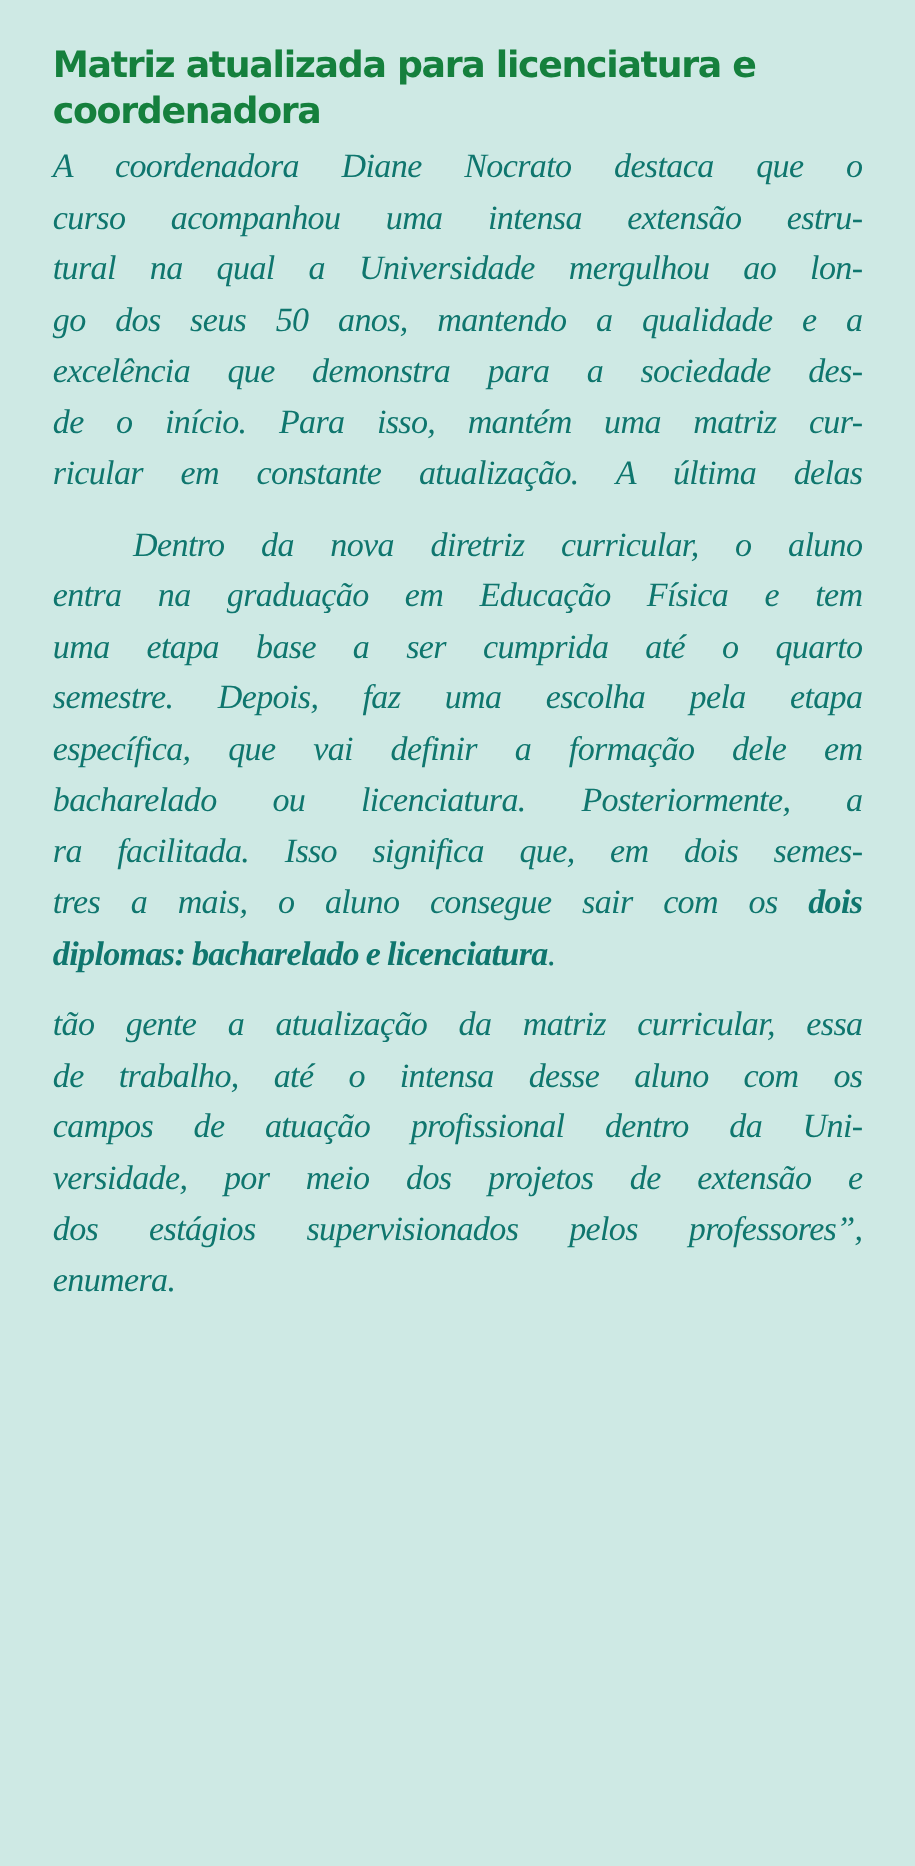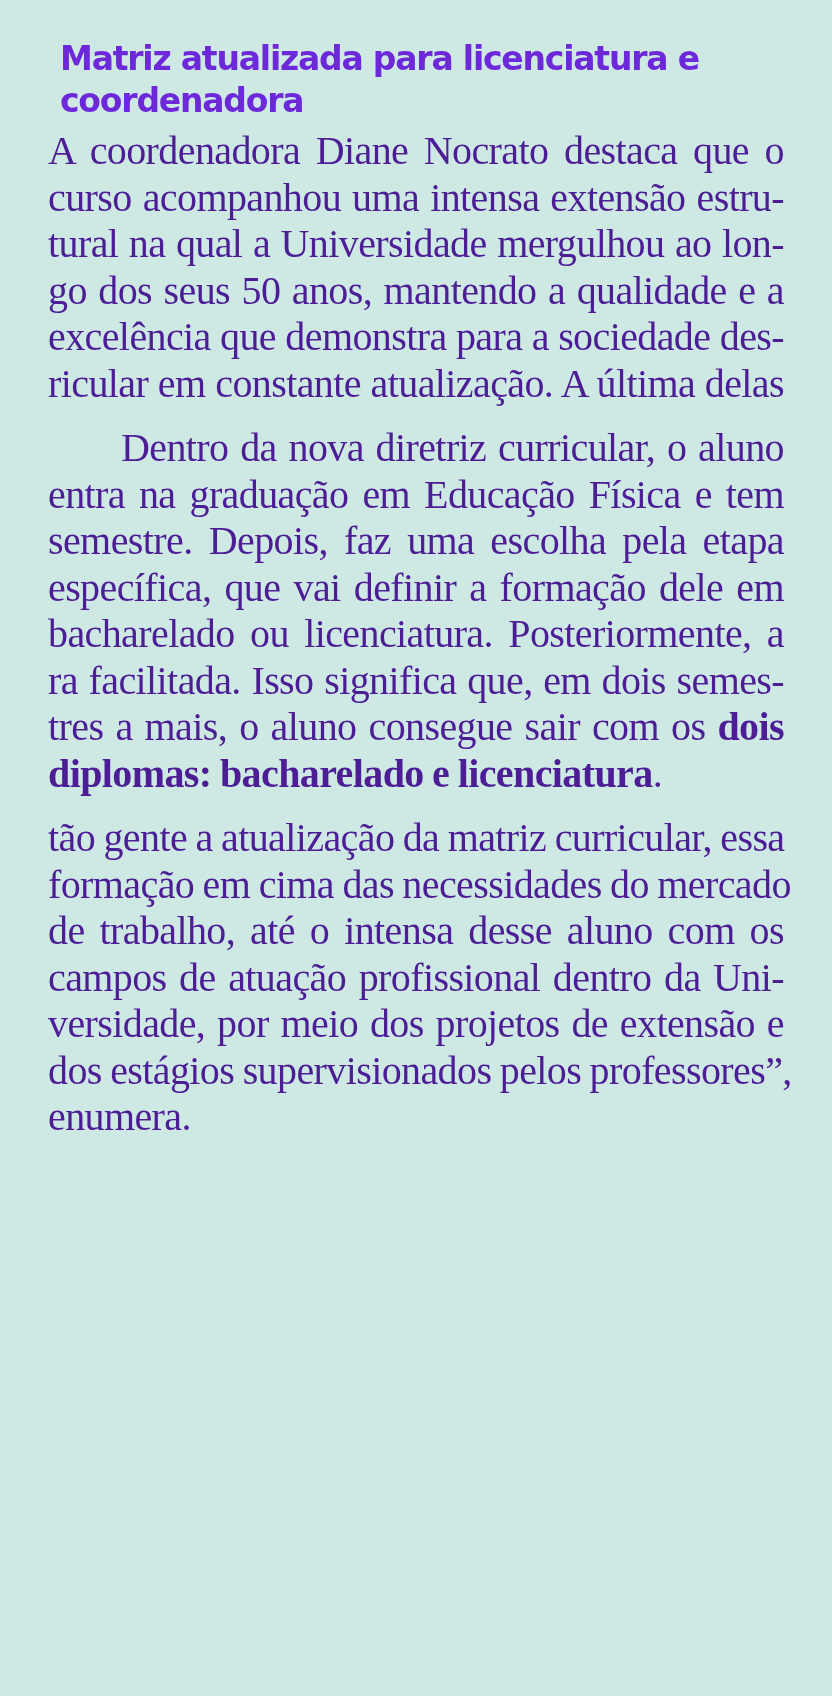--- a/index.html
+++ b/index.html
@@ -19,32 +19,33 @@
       top: 38px;
       width: 736px;
       color: #111111;
     }
     .title {
       font-family: "DejaVu Sans", "Liberation Sans", sans-serif;
       font-weight: bold;
       font-size: 33px;
       line-height: 42px;
       letter-spacing: -1.2px;
-      margin: 0 0 6px 12px;
-      color: #6d28d9;
+      margin: 0 0 6px 0;
+      color: #15803d;
     }
     .para {
       font-family: "Liberation Serif", "DejaVu Serif", serif;
-      font-size: 40px;
+      font-size: 31px;
       line-height: 46.5px;
       text-align: justify;
       margin: 0 0 18px 0;
-      color: #4c1d95;
+      color: #0f766e;
       letter-spacing: -0.6px;
       word-spacing: -1px;
+      font-style: italic;
     }
     .para .line {
       display: block;
       text-align: justify;
       text-align-last: justify;
       white-space: nowrap;
     }
     .para .line.last {
       text-align-last: left;
     }
@@ -63,36 +64,37 @@
     <span class="line" style="display:block">Matriz atualizada para licenciatura e</span>
     <span class="line" style="display:block">coordenadora</span>
   </h2>
 
   <p class="para">
     <span class="line">A coordenadora Diane Nocrato destaca que o</span>
     <span class="line">curso acompanhou uma intensa extensão estru-</span>
     <span class="line">tural na qual a Universidade mergulhou ao lon-</span>
     <span class="line">go dos seus 50 anos, mantendo a qualidade e a</span>
     <span class="line">excelência que demonstra para a sociedade des-</span>
+    <span class="line">de o início. Para isso, mantém uma matriz cur-</span>
     <span class="line">ricular em constante atualização. A última delas</span>
   </p>
 
   <p class="para">
     <span class="line indent">Dentro da nova diretriz curricular, o aluno</span>
     <span class="line">entra na graduação em Educação Física e tem</span>
+    <span class="line">uma etapa base a ser cumprida até o quarto</span>
     <span class="line">semestre. Depois, faz uma escolha pela etapa</span>
     <span class="line">específica, que vai definir a formação dele em</span>
     <span class="line">bacharelado ou licenciatura. Posteriormente, a</span>
     <span class="line">ra facilitada. Isso significa que, em dois semes-</span>
     <span class="line"><span>tres a mais, o aluno consegue sair com os </span><span class="bold">dois</span></span>
     <span class="line last"><span class="bold">diplomas: bacharelado e licenciatura</span><span>.</span></span>
   </p>
 
   <p class="para">
     <span class="line">tão gente a atualização da matriz curricular, essa</span>
-    <span class="line">formação em cima das necessidades do mercado</span>
     <span class="line">de trabalho, até o intensa desse aluno com os</span>
     <span class="line">campos de atuação profissional dentro da Uni-</span>
     <span class="line">versidade, por meio dos projetos de extensão e</span>
     <span class="line">dos estágios supervisionados pelos professores”,</span>
     <span class="line last">enumera.</span>
   </p>
 </div>
 
 </body></html>

